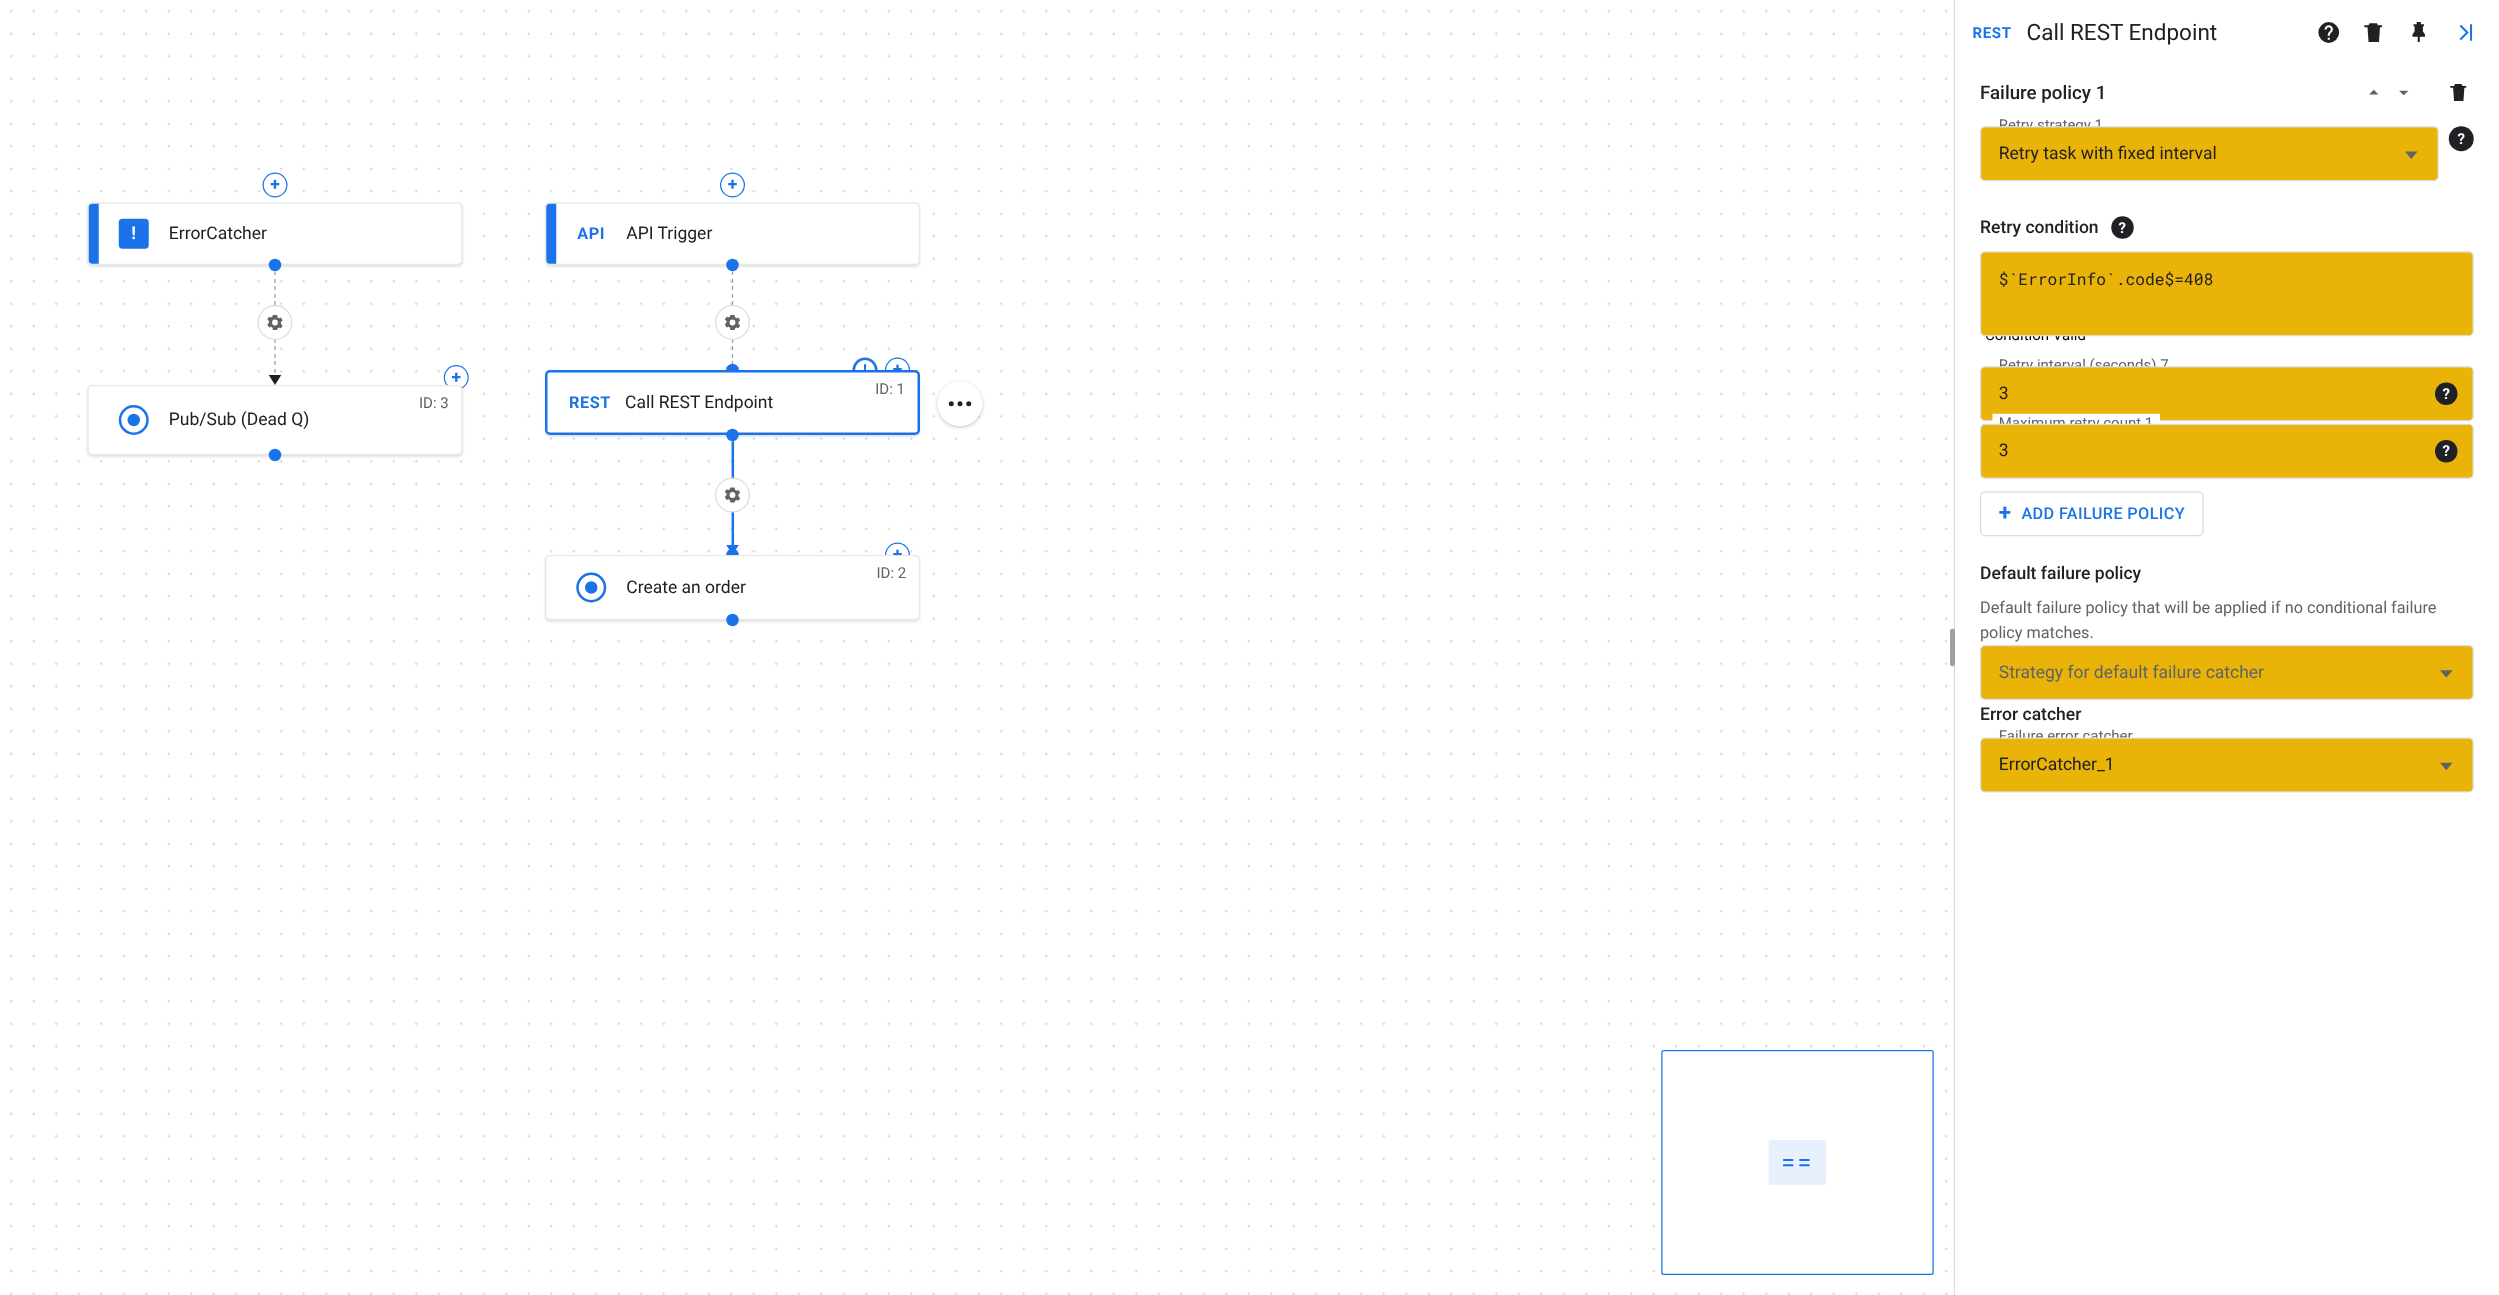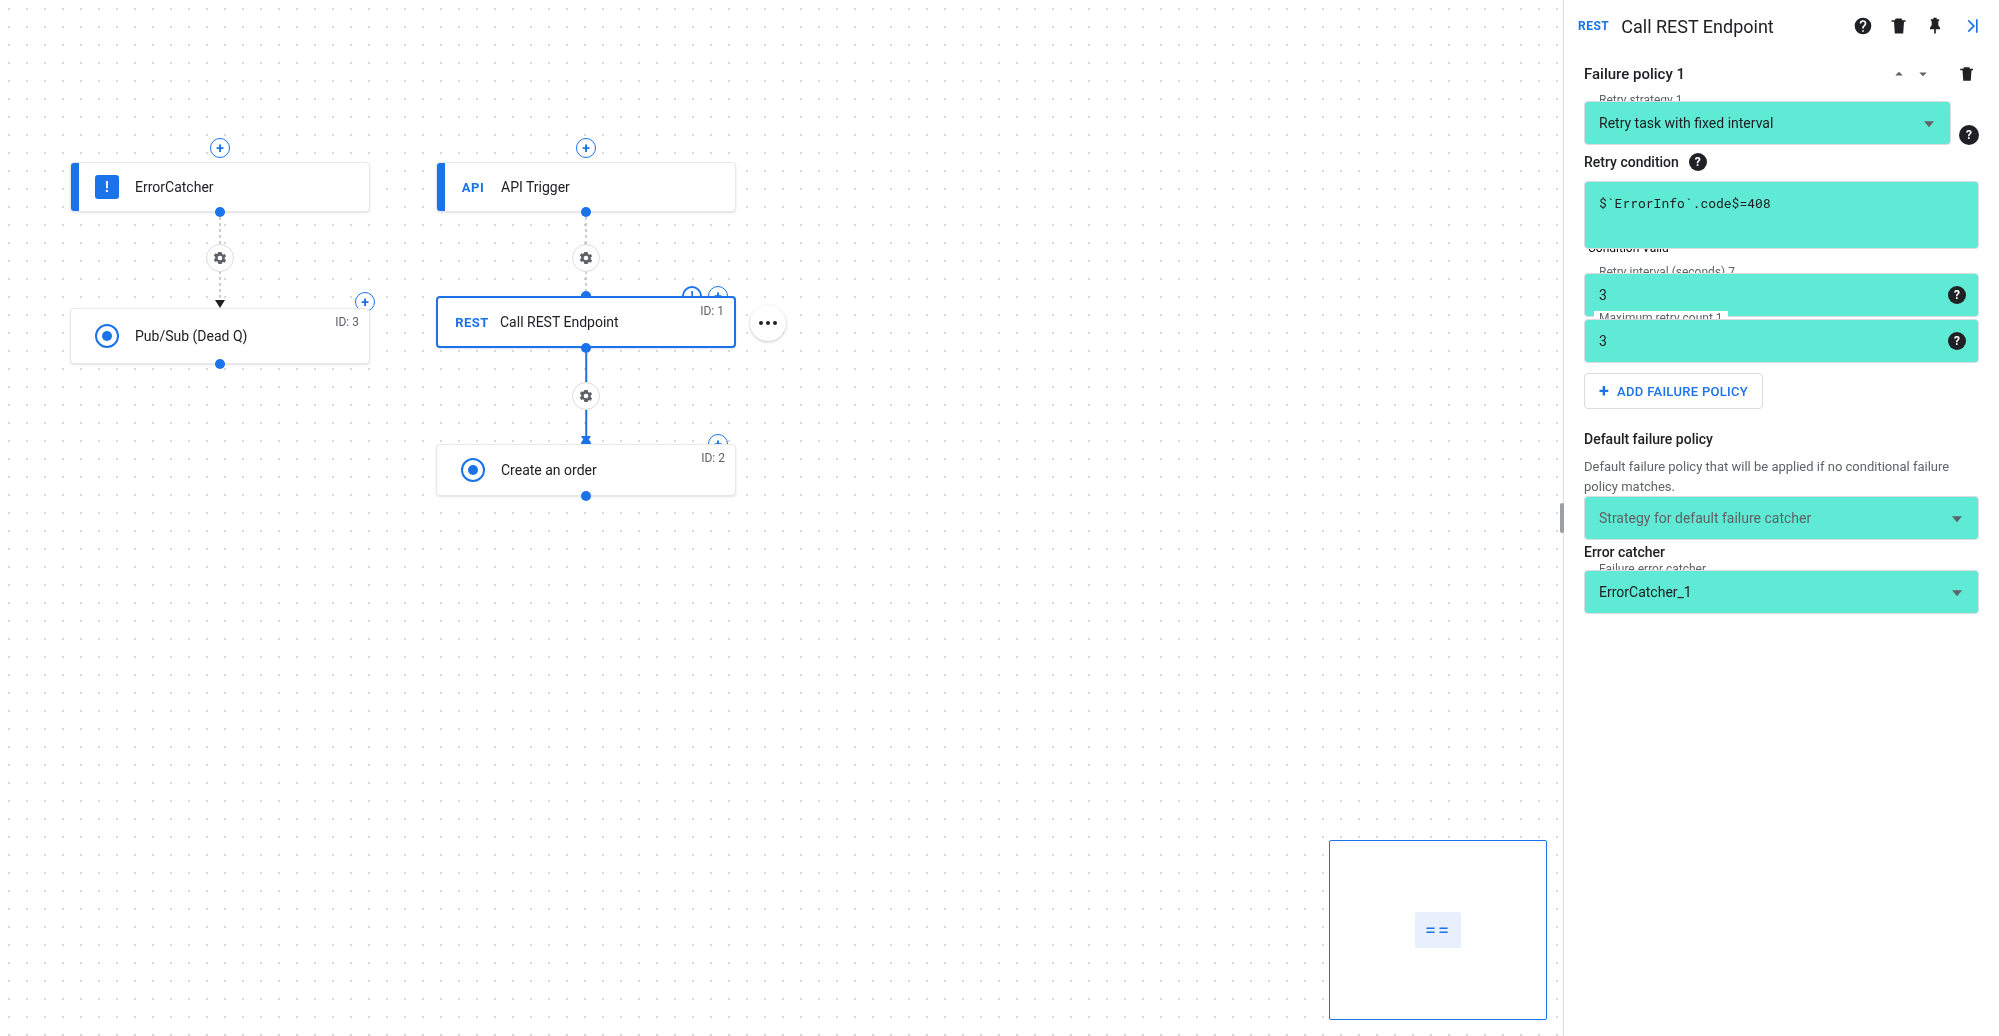--- a/index.html
+++ b/index.html
@@ -157,21 +157,21 @@
 .section-row .sicon { width:24px; display:flex; justify-content:center; cursor:pointer; color:#5f6368;}
 
 
 .field-wrap { position:relative; margin-bottom:2px; }
 .field-wrap .flabel {
   position:absolute; top:-8px; left:10px; background:#fff; padding:0 5px;
   font-size:12px; color:#5f6368;
 }
 .field {
   width:100%; border:1px solid #dadce0; border-radius:4px; padding:12px 40px 12px 14px;
-  font-size:14px; color:#202124; background:#5eead4; min-height:44px;
+  font-size:14px; color:#202124; background:#eab308; min-height:44px;
   display:flex; align-items:center; position:relative;
 }
 .field.select::after {
   content:''; position:absolute; right: 48px; top:50%; transform:translateY(-30%);
   border-left:5px solid transparent; border-right:5px solid transparent; border-top:6px solid #5f6368;
 }
 .field.select.noinfo::after { right: 16px; }
 .field .info {
   position:absolute; right:12px; top:50%; transform:translateY(-50%);
   width:18px; height:18px; background:#202124; color:#fff; border-radius:50%;
@@ -347,21 +347,21 @@
                 <path fill="#5f6368" d="M7 10l5 5 5-5z"></path>
               </svg>
           </div>
           <div class="sicon" style="margin-left:20px;">
             <svg width="18" height="18" viewBox="0 0 24 24">
                 <path fill="#202124" d="M6 7h12l-1 14H7L6 7zm3-4h6l1 2h4v2H3V5h4l1-2z"></path>
               </svg>
           </div>
         </div>
 
-        <div style="display:flex; gap:8px; align-items:flex-end; margin-bottom:8px;">
+        <div style="display:flex; gap:8px; align-items:flex-start; margin-bottom:28px;">
           <div class="field-wrap" style="flex:1; margin-bottom:0;">
             <div class="flabel">Retry strategy 1</div>
             <div class="field select noinfo">
               <span>Retry task with fixed interval</span>
             </div>
           </div>
           <div style="width:20px; height:20px; background:#202124; color:#fff; border-radius:50%; display:flex; align-items:center; justify-content:center; font-size:12px; font-weight:bold;">?</div>
         </div>
 
         <div class="plain-label">

